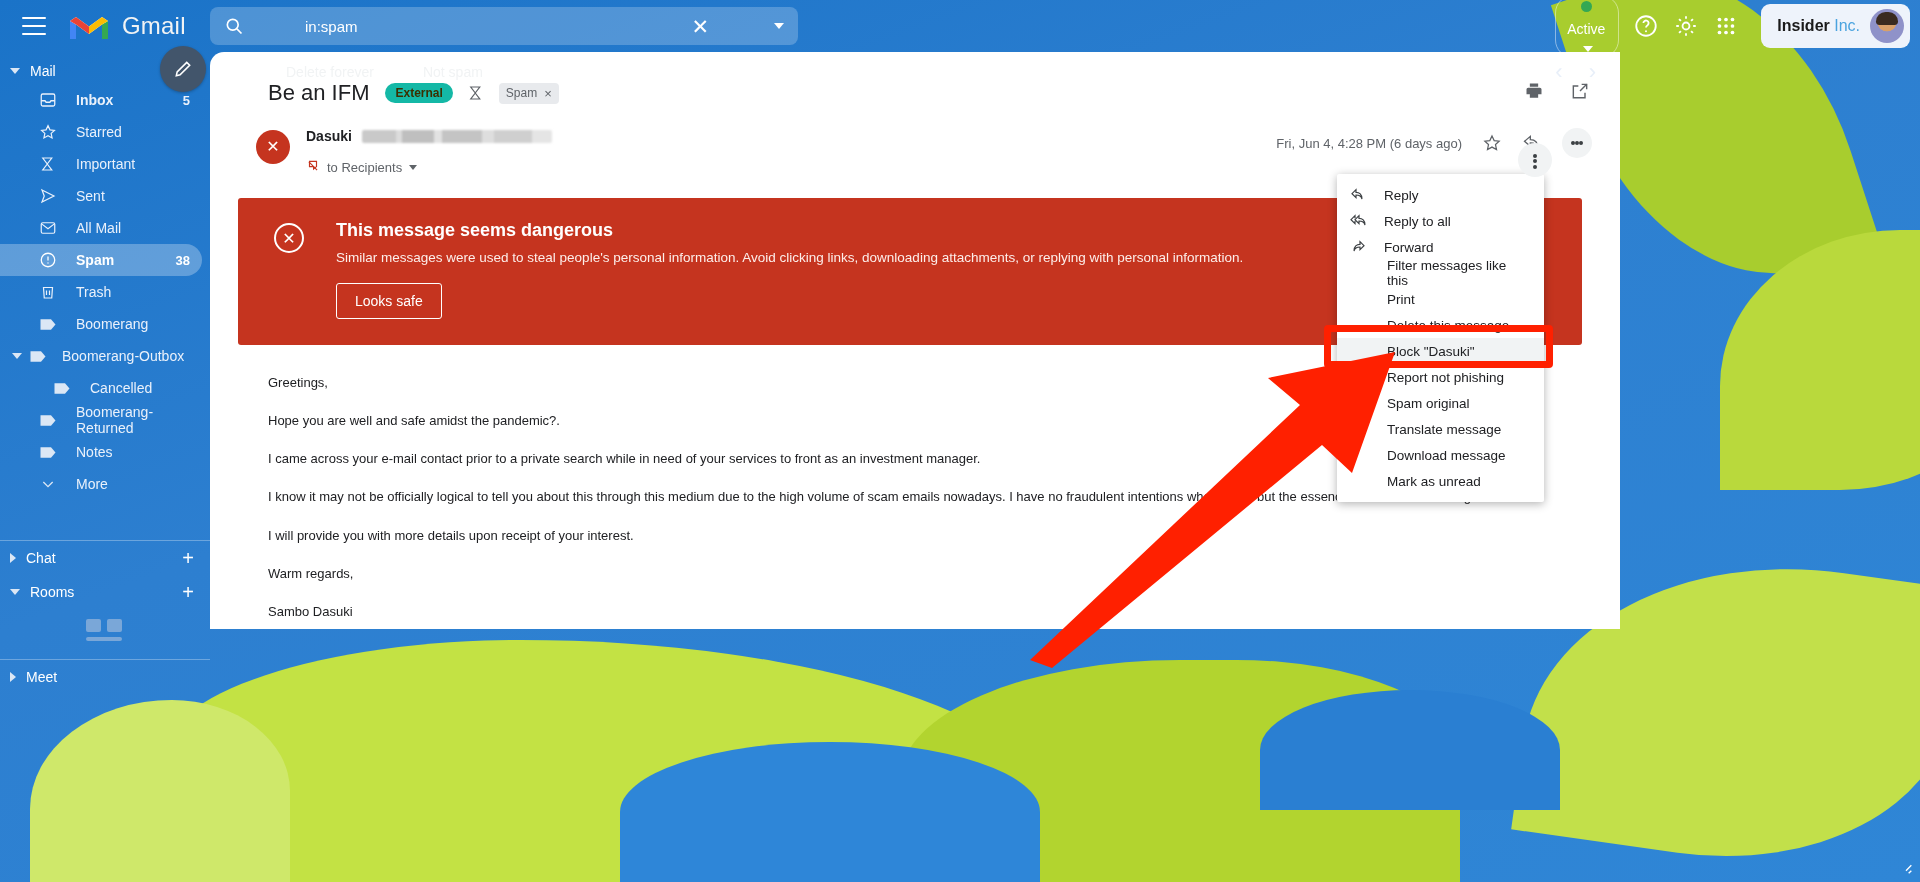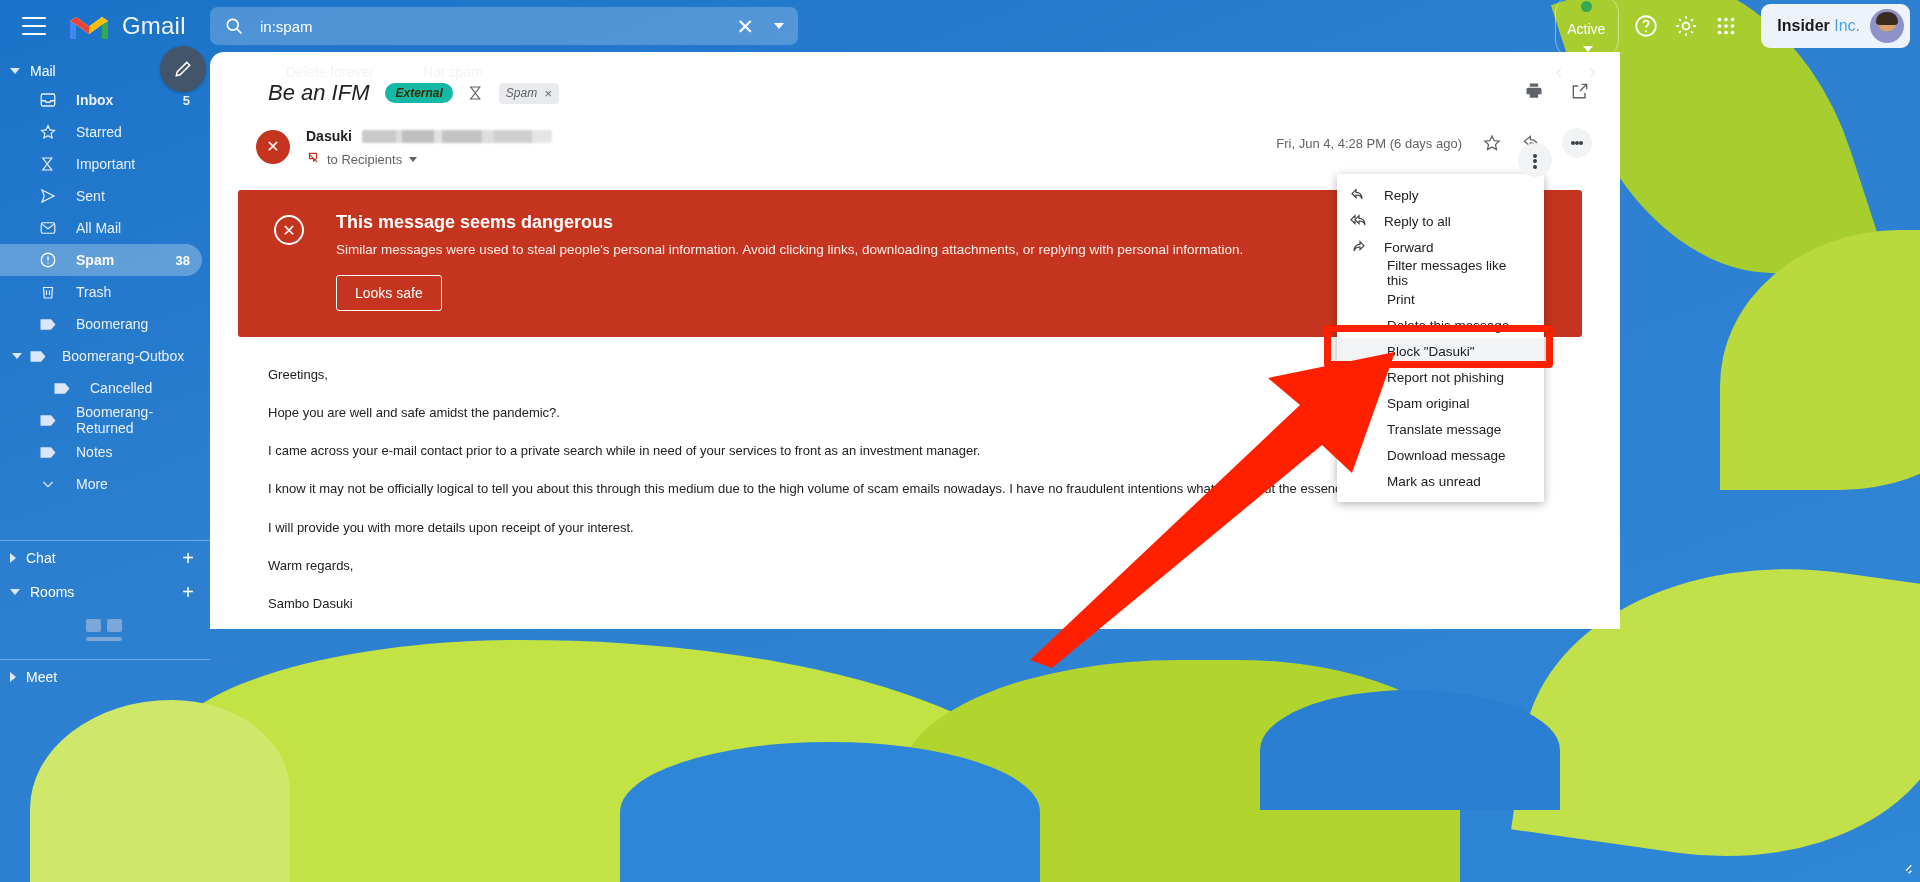--- a/index.html
+++ b/index.html
@@ -38,21 +38,21 @@
   .hamburger { width:24px; height:18px; margin-left:22px; margin-right:22px;
                display:flex; flex-direction:column; justify-content:space-between;
                cursor:pointer; }
   .hamburger span { display:block; height:2px; background:#fff; border-radius:1px; }
   .gmail-logo { display:flex; align-items:center; gap:12px; cursor:pointer; }
   .gm-m { width:42px; height:32px; position:relative; }
   .brand { color:#f1f3f4; font-size:24px; letter-spacing:.2px; }
 
   .searchwrap { position:absolute; left:210px; top:7px; width:588px; height:38px;
      background:rgba(255,255,255,.22); border-radius:8px;
-     display:flex; align-items:center; padding:0 14px; }
+     display:flex; align-items:center; padding:0 14px;gap:45px; }
   .searchwrap input { flex:1; background:transparent; border:0; outline:0;
      color:#fff; font-size:15px; font-family:"Liberation Sans",sans-serif;
      margin-left:16px; }
   .searchwrap input::placeholder { color:#e3eefc; }
   .sico { width:20px;height:20px; flex:0 0 20px; }
   .xclear { color:#fff; font-size:21px; cursor:pointer; line-height:1;
             margin-right:20px; font-weight:300; }
   .caretdn { width:0;height:0;border-left:5px solid transparent;
       border-right:5px solid transparent;border-top:6px solid #fff; cursor:pointer; }
 
@@ -114,21 +114,21 @@
   .tb-back { width:22px;height:22px; margin:0 24px 0 14px; cursor:pointer; }
   .tb-text { font-size:14px; padding:0 16px; cursor:pointer; color:#f1f3f4; }
   .tb-div { width:1px; height:20px; background:rgba(255,255,255,.5); margin:0 8px; }
   .tb-ico { width:22px;height:22px; margin:0 14px; cursor:pointer; }
   .pagination { margin-left:auto; display:flex; align-items:center; gap:6px;
                 padding-right:14px; }
   .pg-text { font-size:13px; color:#fff; margin-right:14px; }
   .pg-arrow { font-size:22px; color:#e8eff9; padding:0 10px; cursor:pointer;
               font-weight:300; }
 
-  .subjrow { display:flex; align-items:center; padding:28px 0 0 58px;font-style:italic; }
+  .subjrow { display:flex; align-items:center; padding:28px 0 0 58px; }
   .subject { font-size:22px; color:#202124; }
   .badge-ext { background:#14b8a6; color:#3c2f00; font-size:12px; font-weight:bold;
      border-radius:10px; padding:3px 10px; margin-left:16px; }
   .impicon { margin-left:14px; width:18px;height:18px; }
   .labelchip { background:#e8eaed; color:#5f6368; font-size:12px;
      border-radius:4px; padding:3px 7px; margin-left:14px; display:flex;
      align-items:center; gap:7px; cursor:pointer; }
   .labelchip .lx { color:#5f6368; font-size:13px; }
   .subj-right { margin-left:auto; display:flex; align-items:center; gap:26px;
                 padding-right:30px; }
@@ -139,21 +139,21 @@
      margin-top:2px; }
   .warnavatar .wx { color:#fff; font-size:16px; line-height:1; }
   .senderinfo { margin-left:16px; }
   .sname { font-size:14px; font-weight:bold; color:#202124; display:flex;
            align-items:center; gap:10px; }
   .redacted { display:inline-block; height:13px; width:190px;
      background:repeating-linear-gradient(90deg,#c9c9c9 0 34px,#dcdcdc 34px 40px,
      #bfbfbf 40px 72px,#e2e2e2 72px 80px,#c4c4c4 80px 120px,#dedede 120px 132px,
      #cfcfcf 132px 170px,#e5e5e5 170px 190px);
      filter:blur(1.3px); border-radius:2px; }
-  .torow { display:flex; align-items:center; gap:7px; margin-top:7px;
+  .torow { display:flex; align-items:center; gap:7px; margin-top:15px;
            font-size:13px; color:#5f6368; cursor:pointer; }
   .meta { margin-left:auto; display:flex; align-items:center; gap:20px;
           padding-right:28px; font-size:13px; color:#5f6368; }
   .meta .m-ico { width:20px;height:20px; cursor:pointer; }
   .kebab { width:30px;height:30px;border-radius:50%; display:flex;
       align-items:center; justify-content:center; cursor:pointer; background:#f1f3f4; }
   .kebab span { display:block; width:4px;height:4px;border-radius:50%;
       background:#3c4043; margin:1.5px 0; }
 
   

